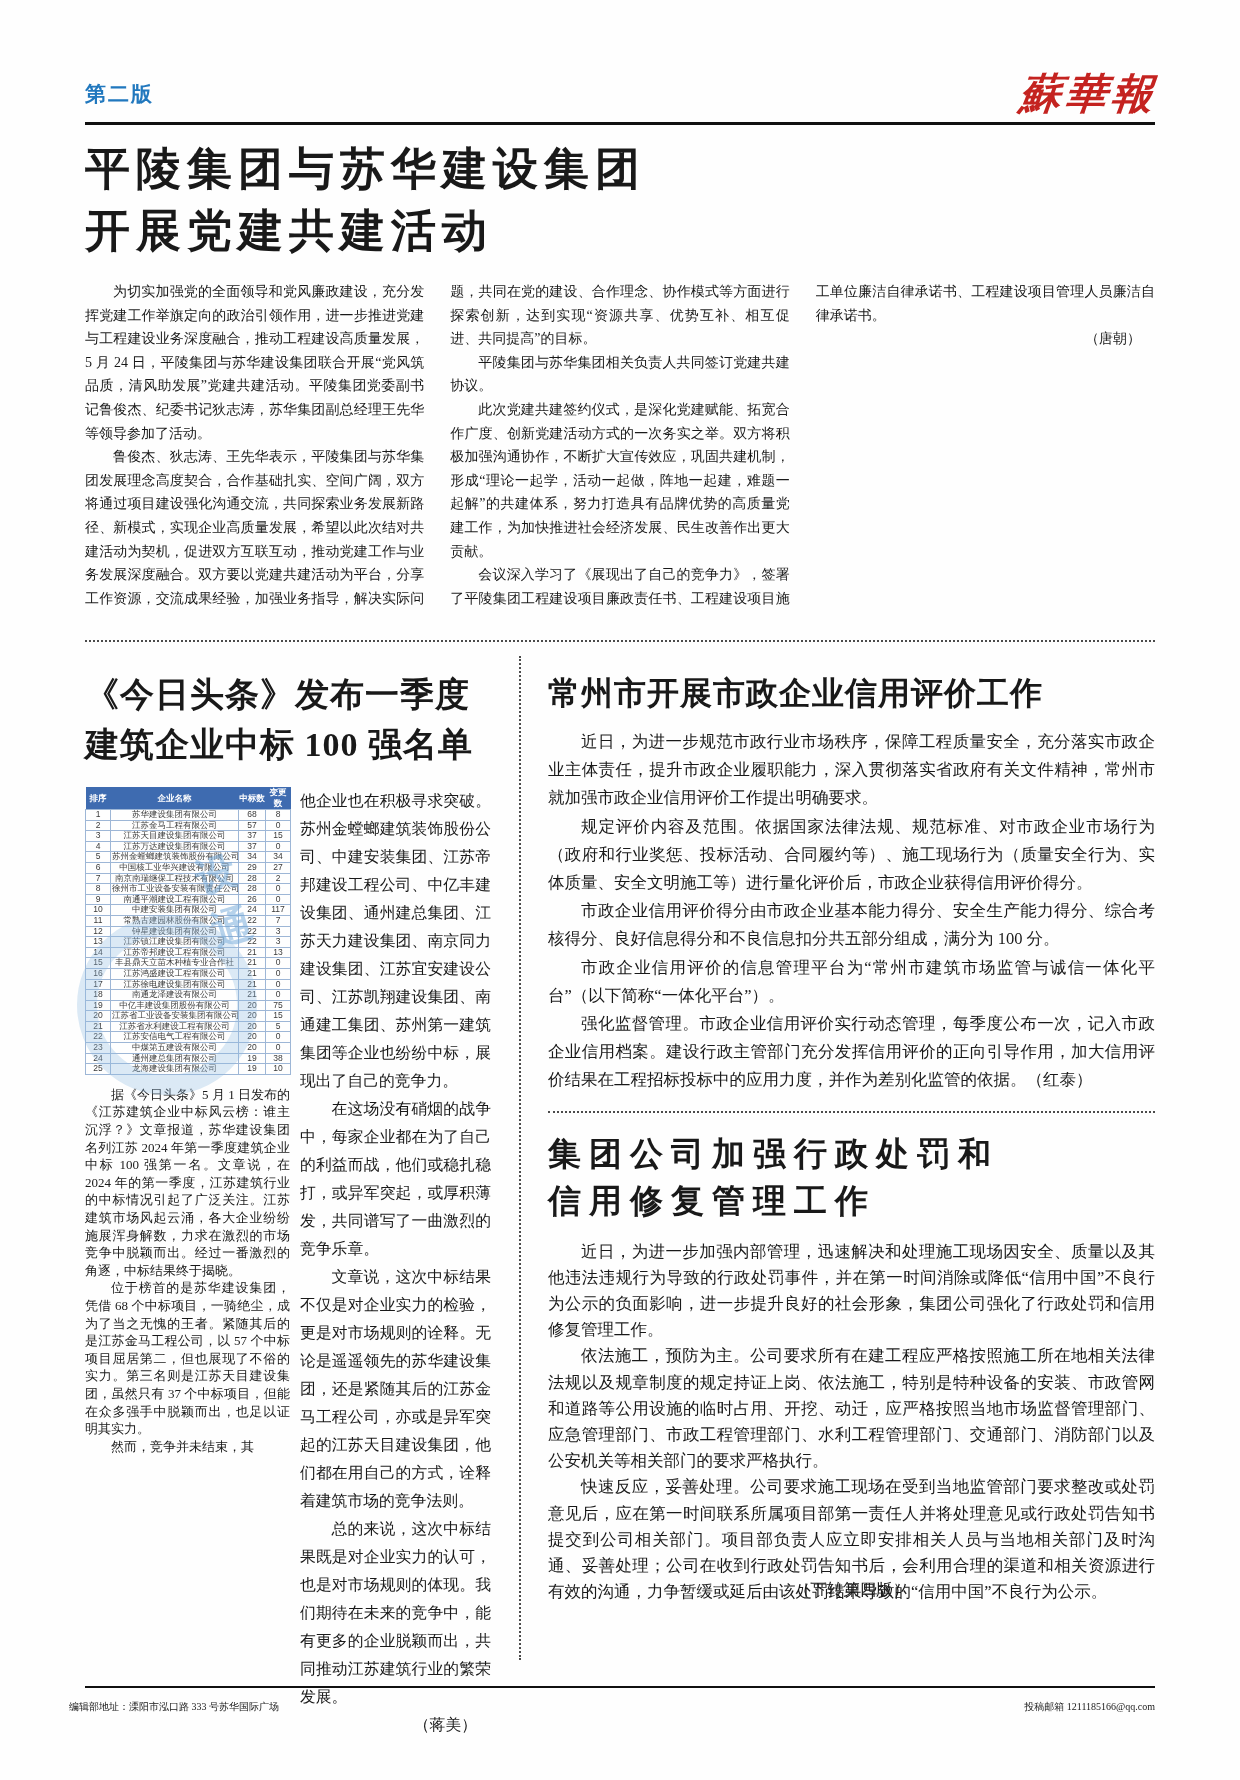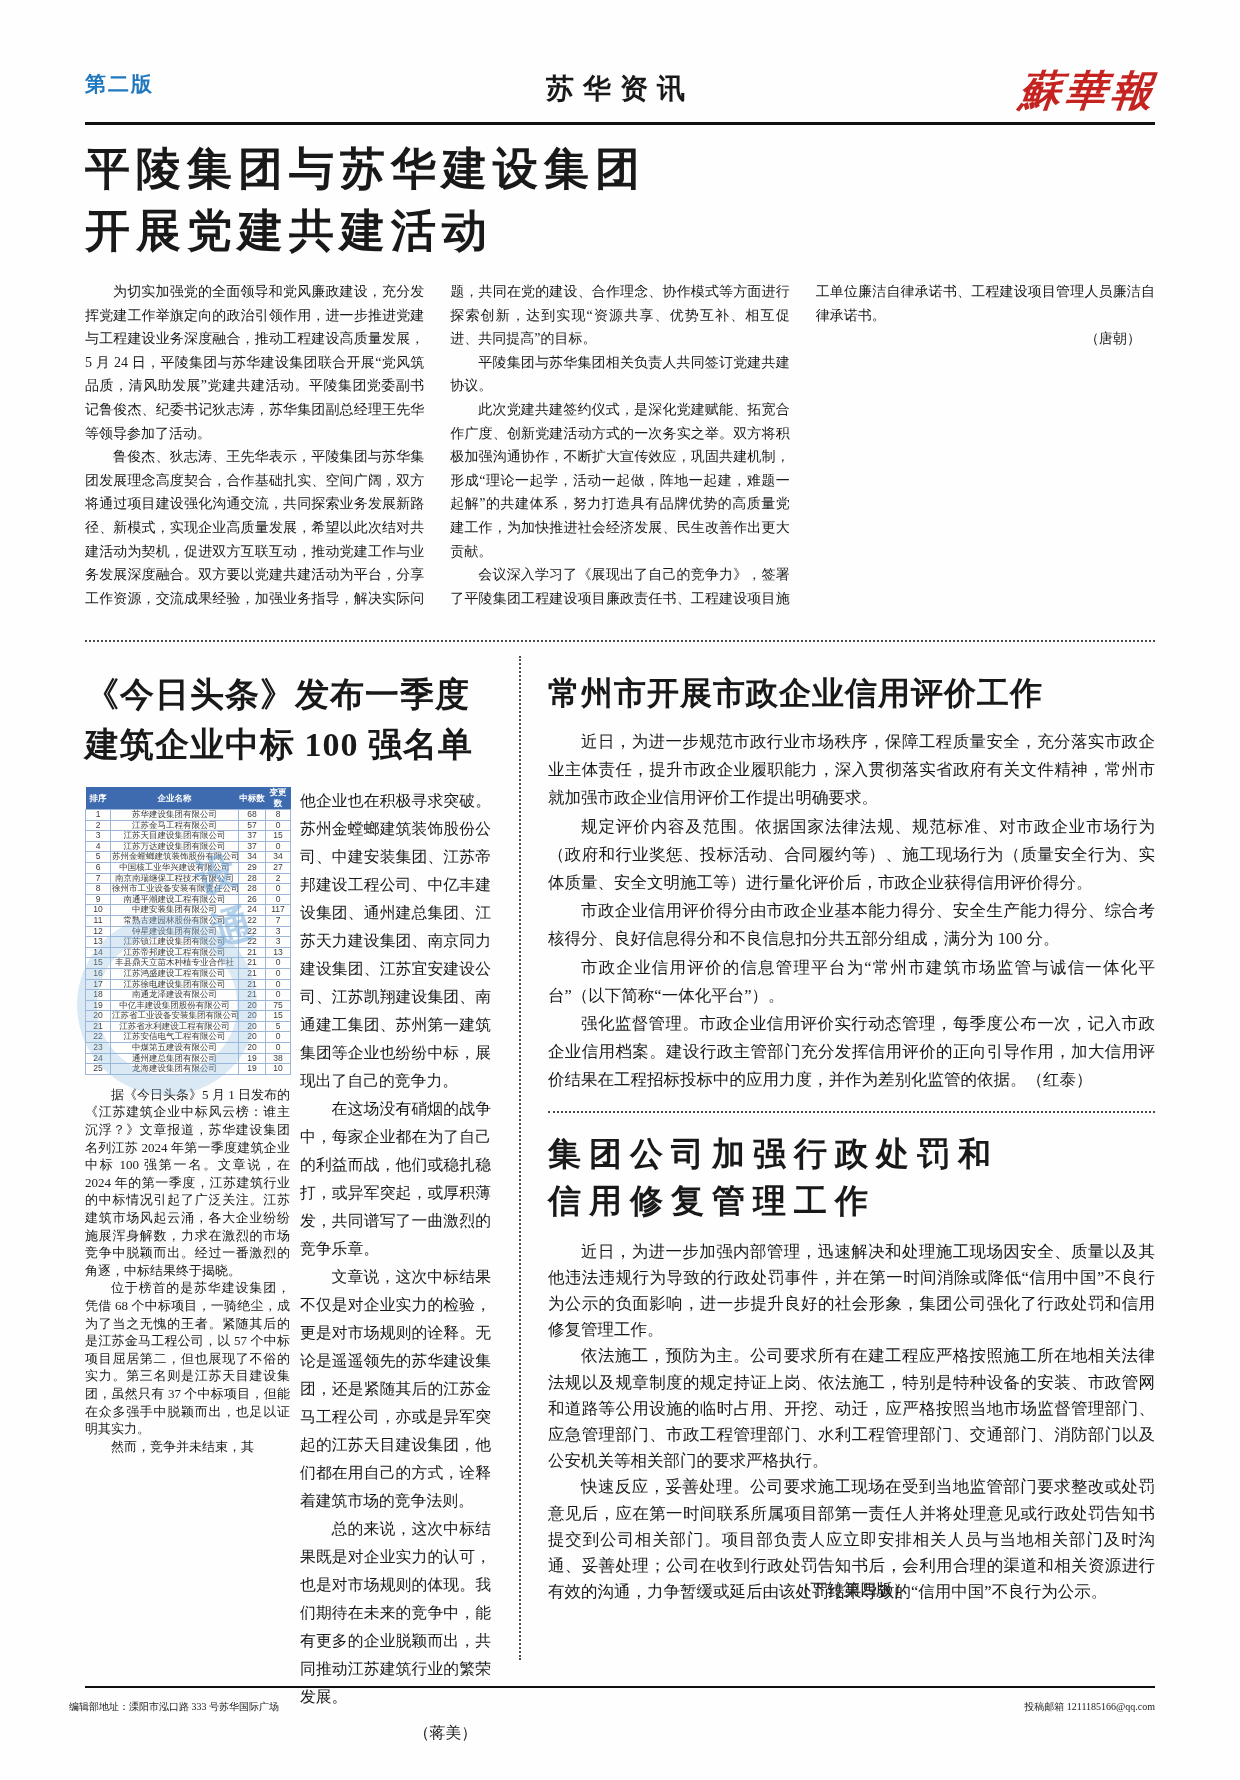--- a/index.html
+++ b/index.html
@@ -1,20 +1,20 @@
 <!DOCTYPE html>
 <html><head>
 <meta charset="utf-8">
 <style>
   html,body{margin:0;padding:0;background:#e8e8e8;}
   .page{position:relative;width:1240px;height:1780px;background:#fefefe;margin:0 auto;
         font-family:"Liberation Serif","DejaVu Serif",serif;color:#191919;overflow:hidden;}
 
   
-  .header-row{position:absolute;left:85px;right:85px;top:70px;height:48px;display:flex;align-items:flex-start;}
+  .header-row{position:absolute;left:85px;right:85px;top:70px;height:48px;display:flex;align-items:center;}
   .edition{flex:1;color:#2178be;font-weight:bold;font-size:21px;letter-spacing:2px;
            font-family:"Liberation Sans","DejaVu Sans",sans-serif;}
   .section-title{flex:1;text-align:center;font-size:28px;font-weight:bold;letter-spacing:9px;}
   .paper-logo{flex:1;text-align:right;color:#c42320;font-size:42px;font-weight:bold;font-style:italic;
               transform:skewX(-6deg);transform-origin:right bottom;letter-spacing:4px;line-height:1;}
   .head-rule{position:absolute;left:85px;right:85px;top:122px;border-top:3px solid #101010;}
 
   
   .article1{position:absolute;left:85px;top:138px;width:1070px;}
   .a1-headline{margin:0;font-size:45px;line-height:62px;font-weight:bold;letter-spacing:6px;}
@@ -30,21 +30,21 @@
 
   
   .group-left{position:absolute;left:85px;top:670px;width:410px;}
   .a2-headline{margin:0;font-size:34px;line-height:50px;font-weight:bold;letter-spacing:1px;}
   .a2-headline .hl-line{display:block;}
   .a2-cols{display:flex;gap:10px;margin-top:17px;}
   .a2-left{width:205px;position:relative;}
   .a2-right{width:191px;font-size:15.8px;line-height:28px;}
   .a2-left .flow{margin-top:11px;font-size:13px;line-height:17.6px;}
   .a2-right .flow p:first-child{text-indent:0;}
-  .a2-byline{margin-top:8px;font-size:15.8px;}
+  .a2-byline{margin-top:0;font-size:15.8px;}
 
   .rank-table{width:205px;border-collapse:collapse;table-layout:fixed;
               font-family:"Liberation Sans","DejaVu Sans",sans-serif;font-size:8.5px;color:#3a3a3a;}
   .rank-table th{background:#3e6bb0;color:#ffffff;font-weight:bold;height:11px;line-height:11px;padding:0;}
   .rank-table td{border:0.5px solid #9db6d6;height:9.6px;line-height:9.6px;padding:0 1px;
                  text-align:center;white-space:nowrap;overflow:hidden;}
   .rank-table col.c1{width:25px;} .rank-table col.c2{width:128px;}
   .rank-table col.c3{width:27px;} .rank-table col.c4{width:25px;}
 
   .wm-text{position:absolute;top:52px;left:118px;transform:rotate(-17deg);
@@ -68,21 +68,20 @@
   .footer-row{position:absolute;left:69px;right:85px;top:1700px;display:flex;justify-content:space-between;
               font-size:10px;align-items:center;}
 </style>
 </head>
 <body>
 
 <div class="page">
 
   <div class="header-row">
     <div class="edition">第二版</div>
-    <div class="section-title">苏华资讯</div>
     <div class="paper-logo">蘇華報</div>
   </div>
   <div class="head-rule"></div>
 
   <div class="article1">
     <h1 class="a1-headline">
       <span class="hl-line">平陵集团与苏华建设集团</span>
       <span class="hl-line">开展党建共建活动</span>
     </h1>
     <div class="a1-body">

